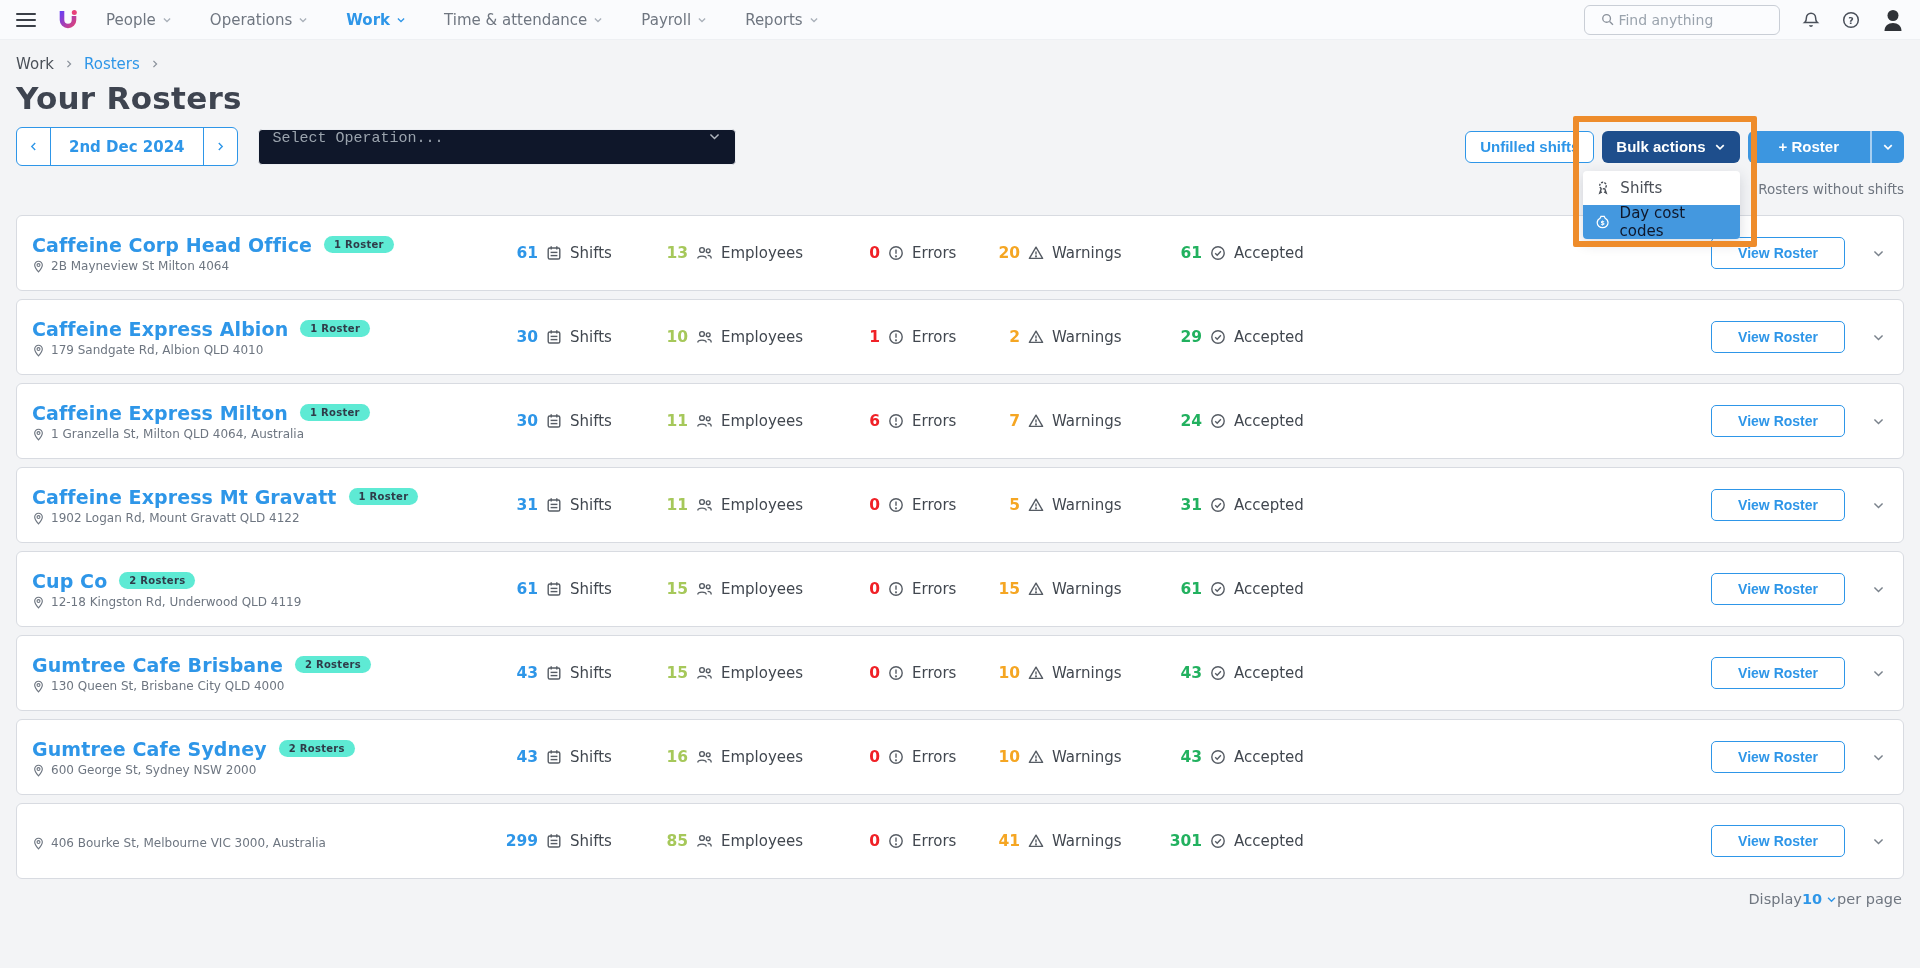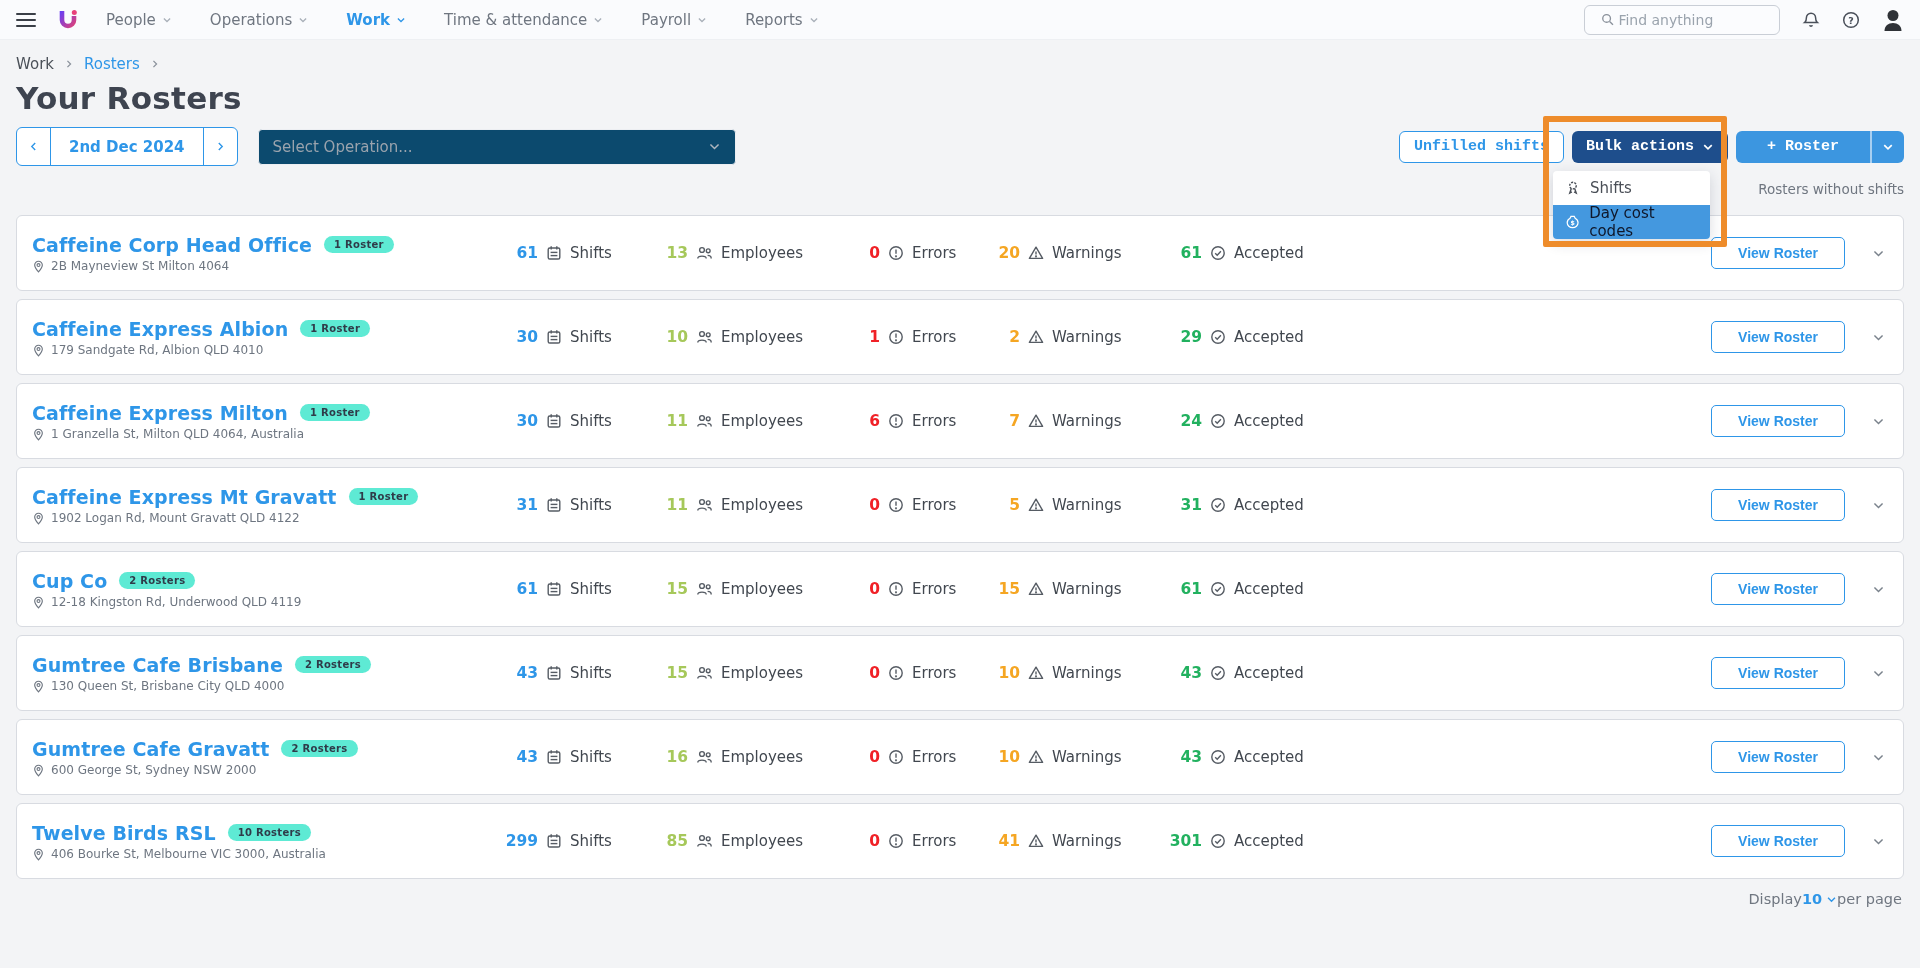--- a/index.html
+++ b/index.html
@@ -32,25 +32,25 @@
   .breadcrumb .link { color:#2e96e8; cursor:pointer; }
   .breadcrumb svg { stroke:#8a919b; }
   .page-title { margin-top:7px; font-size:31px; font-weight:800; color:#3e4450; letter-spacing:.3px; }
 
   
   .controls { display:flex; align-items:center; margin-top:12px; height:37px; }
   .date-nav { display:inline-flex; align-items:stretch; height:39px; border:1.5px solid #2e96e8; border-radius:6px; background:#fff; overflow:hidden; }
   .date-nav .seg { display:flex; align-items:center; justify-content:center; cursor:pointer; }
   .date-nav .arrow { width:33px; color:#2e96e8; }
   .date-nav .date { padding:0 18px; border-left:1.5px solid #2e96e8; border-right:1.5px solid #2e96e8; color:#2e96e8; font-weight:700; font-size:15px; }
-  .op-select { margin-left:20px; width:478px; height:36px; background:#0c4a6e; border:1px solid #eceef2; border-radius:4px; display:flex; align-items:center; padding:0 14px; cursor:pointer; }
+  .op-select { margin-left:20px; width:478px; height:36px; background:#0f172a; border:1px solid #eceef2; border-radius:4px; display:flex; padding:0 14px; cursor:pointer;font-family:Liberation Mono, monospace; }
   .op-select .ph { color:#9aa3ad; font-size:15px; }
   .op-select svg { margin-left:auto; stroke:#b0b6bf; }
   .actions-cluster { margin-left:auto; display:flex; align-items:center; gap:8px; position:relative; }
-  .btn { display:inline-flex; align-items:center; justify-content:center; gap:8px; height:32px; border-radius:6px; font-size:15px; font-weight:700; cursor:pointer; white-space:nowrap;font-family:Liberation Mono, monospace; }
+  .btn { display:inline-flex; align-items:center; justify-content:center; gap:8px; height:32px; border-radius:6px; font-size:15px; font-weight:700; cursor:pointer; white-space:nowrap; }
   .btn-outline { background:#fff; border:1.5px solid #2e96e8; color:#2e96e8; padding:0 14px; }
   .btn-navy { background:#1e4e8c; color:#fff; padding:0 14px; border:none; }
   .btn-blue { background:#3c96e0; color:#fff; border:none; }
   .split { display:inline-flex; border-radius:6px; overflow:hidden; }
   .split .main { padding:0 31px; border-radius:0; }
   .split .chev-seg { width:34px; border-left:2px solid rgba(255,255,255,.55); border-radius:0; }
 
   
   .bulk-wrap { position:relative; display:inline-flex; }
   .hl-rect { position:absolute; left:-29px; top:-15px; width:184px; height:131px; border:6px solid #ee8c2b; border-radius:2px; z-index:60; pointer-events:none; }
@@ -704,21 +704,21 @@
     <div class="row-chev">
       <svg width="13" height="13" viewBox="0 0 16 16" fill="none" stroke-width="1.8">
               <polyline points="3,5.5 8,10.5 13,5.5"></polyline>
             </svg>
     </div>
   </div>
 
   <div class="card">
     <div class="who">
       <div class="name-row">
-        <span class="rname">Gumtree Cafe Gravatt</span>
+        <span class="rname">Gumtree Cafe Sydney</span>
         <span class="badge">2 Rosters</span>
       </div>
       <div class="addr-row">
         <svg width="13" height="13" viewBox="0 0 16 16" fill="none" stroke-width="1.4">
           <path d="M8 1.6 a4.7 4.7 0 0 1 4.7 4.7 c0 3.4-4.7 8.3-4.7 8.3 s-4.7-4.9-4.7-8.3 A4.7 4.7 0 0 1 8 1.6 Z"></path>
           <circle cx="8" cy="6.2" r="1.8"></circle>
         </svg>
         <span>600 George St, Sydney NSW 2000</span>
       </div>
     </div>
@@ -777,24 +777,20 @@
     <button class="view-btn">View Roster</button>
     <div class="row-chev">
       <svg width="13" height="13" viewBox="0 0 16 16" fill="none" stroke-width="1.8">
               <polyline points="3,5.5 8,10.5 13,5.5"></polyline>
             </svg>
     </div>
   </div>
 
   <div class="card">
     <div class="who">
-      <div class="name-row">
-        <span class="rname">Twelve Birds RSL</span>
-        <span class="badge">10 Rosters</span>
-      </div>
       <div class="addr-row">
         <svg width="13" height="13" viewBox="0 0 16 16" fill="none" stroke-width="1.4">
           <path d="M8 1.6 a4.7 4.7 0 0 1 4.7 4.7 c0 3.4-4.7 8.3-4.7 8.3 s-4.7-4.9-4.7-8.3 A4.7 4.7 0 0 1 8 1.6 Z"></path>
           <circle cx="8" cy="6.2" r="1.8"></circle>
         </svg>
         <span>406 Bourke St, Melbourne VIC 3000, Australia</span>
       </div>
     </div>
 
     <div class="stats">

